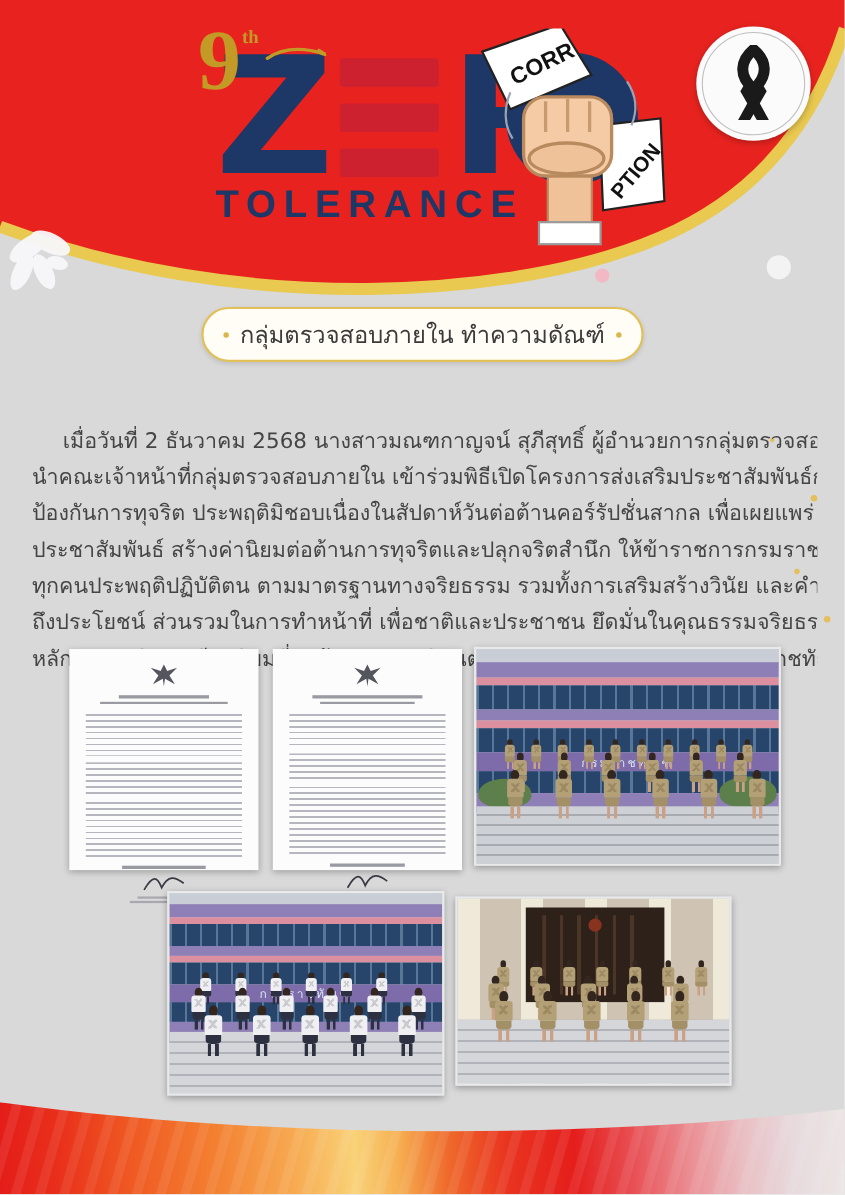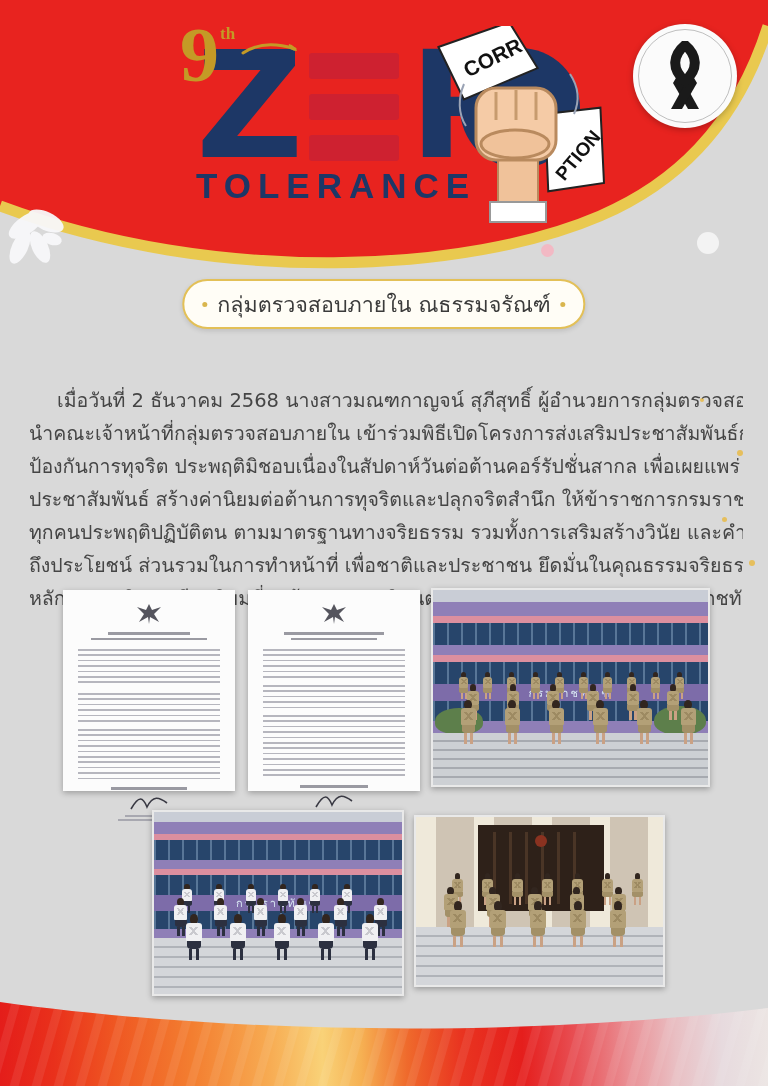--- a/index.html
+++ b/index.html
@@ -172,21 +172,21 @@
   </svg>
   <div class="dot white"></div>
   <div class="dot pink"></div>
   <div class="spark s1"></div>
   <div class="spark s2"></div>
   <div class="spark s3"></div>
   <div class="spark s4"></div>
 
   <div class="badge">
     <span class="bdot"></span>
-    <span class="lbl">กลุ่มตรวจสอบภายใน ณธรรมจรัณฑ์</span>
+    <span class="lbl">กลุ่มตรวจสอบภายใน ทำความดัณฑ์</span>
     <span class="bdot"></span>
   </div>
 
 
   <div class="article">
     <div class="ln first">เมื่อวันที่ 2 ธันวาคม 2568 นางสาวมณฑกาญจน์ สุภีสุทธิ์ ผู้อำนวยการกลุ่มตรวจสอบภายใน</div>
     <div class="ln">นำคณะเจ้าหน้าที่กลุ่มตรวจสอบภายใน เข้าร่วมพิธีเปิดโครงการส่งเสริมประชาสัมพันธ์การ</div>
     <div class="ln">ป้องกันการทุจริต ประพฤติมิชอบเนื่องในสัปดาห์วันต่อต้านคอร์รัปชั่นสากล เพื่อเผยแพร่</div>
     <div class="ln">ประชาสัมพันธ์ สร้างค่านิยมต่อต้านการทุจริตและปลุกจริตสำนึก ให้ข้าราชการกรมราชทัณฑ์</div>
     <div class="ln">ทุกคนประพฤติปฏิบัติตน ตามมาตรฐานทางจริยธรรม รวมทั้งการเสริมสร้างวินัย และคำนึง</div>

